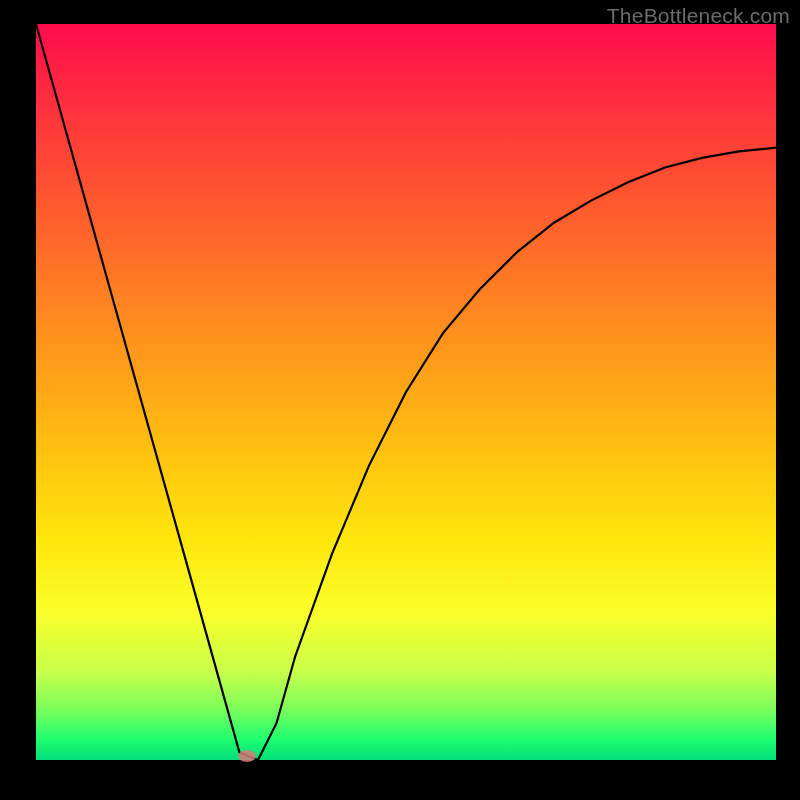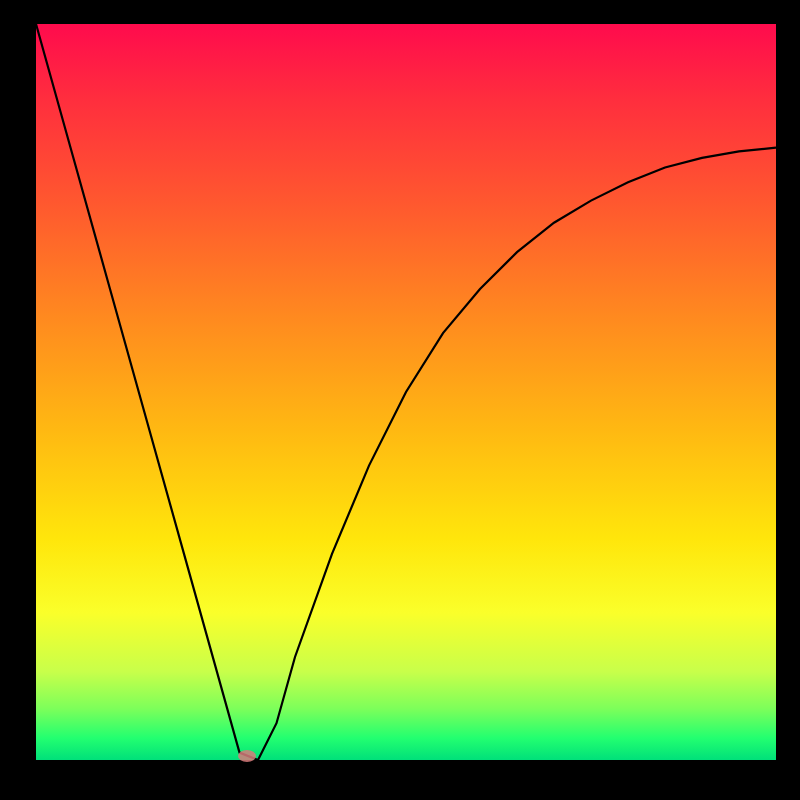--- a/index.html
+++ b/index.html
@@ -62,20 +62,21 @@
     border-radius: 50%;
     background: #d77b7b;
     opacity: 0.85;
     transform: translate(-50%, -50%);
   }
 </style>
 </head>
 <body>
 
 <div class="frame">
+  <div class="watermark">TheBottleneck.com</div>
 
   <div class="plot">
     <svg class="curve" viewBox="0 0 740 736" preserveAspectRatio="none">
       <path id="curve-path" d="M0.00 0.00 L37.00 132.48 L74.00 264.96 L111.00 397.44 L148.00 529.92 L185.00 662.40 L203.50 728.64 L222.00 736.00 L240.50 699.20 L259.00 632.96 L296.00 529.92 L333.00 441.60 L370.00 368.00 L407.00 309.12 L444.00 264.96 L481.00 228.16 L518.00 198.72 L555.00 176.64 L592.00 158.24 L629.00 143.52 L666.00 133.95 L703.00 127.33 L740.00 123.65" fill="none" stroke="#000" stroke-width="2.2"></path>
     </svg>
     <div id="marker" class="marker" style="left: 210.9px; top: 732.32px;"></div>
   </div>
 </div>
 
 </body></html>

